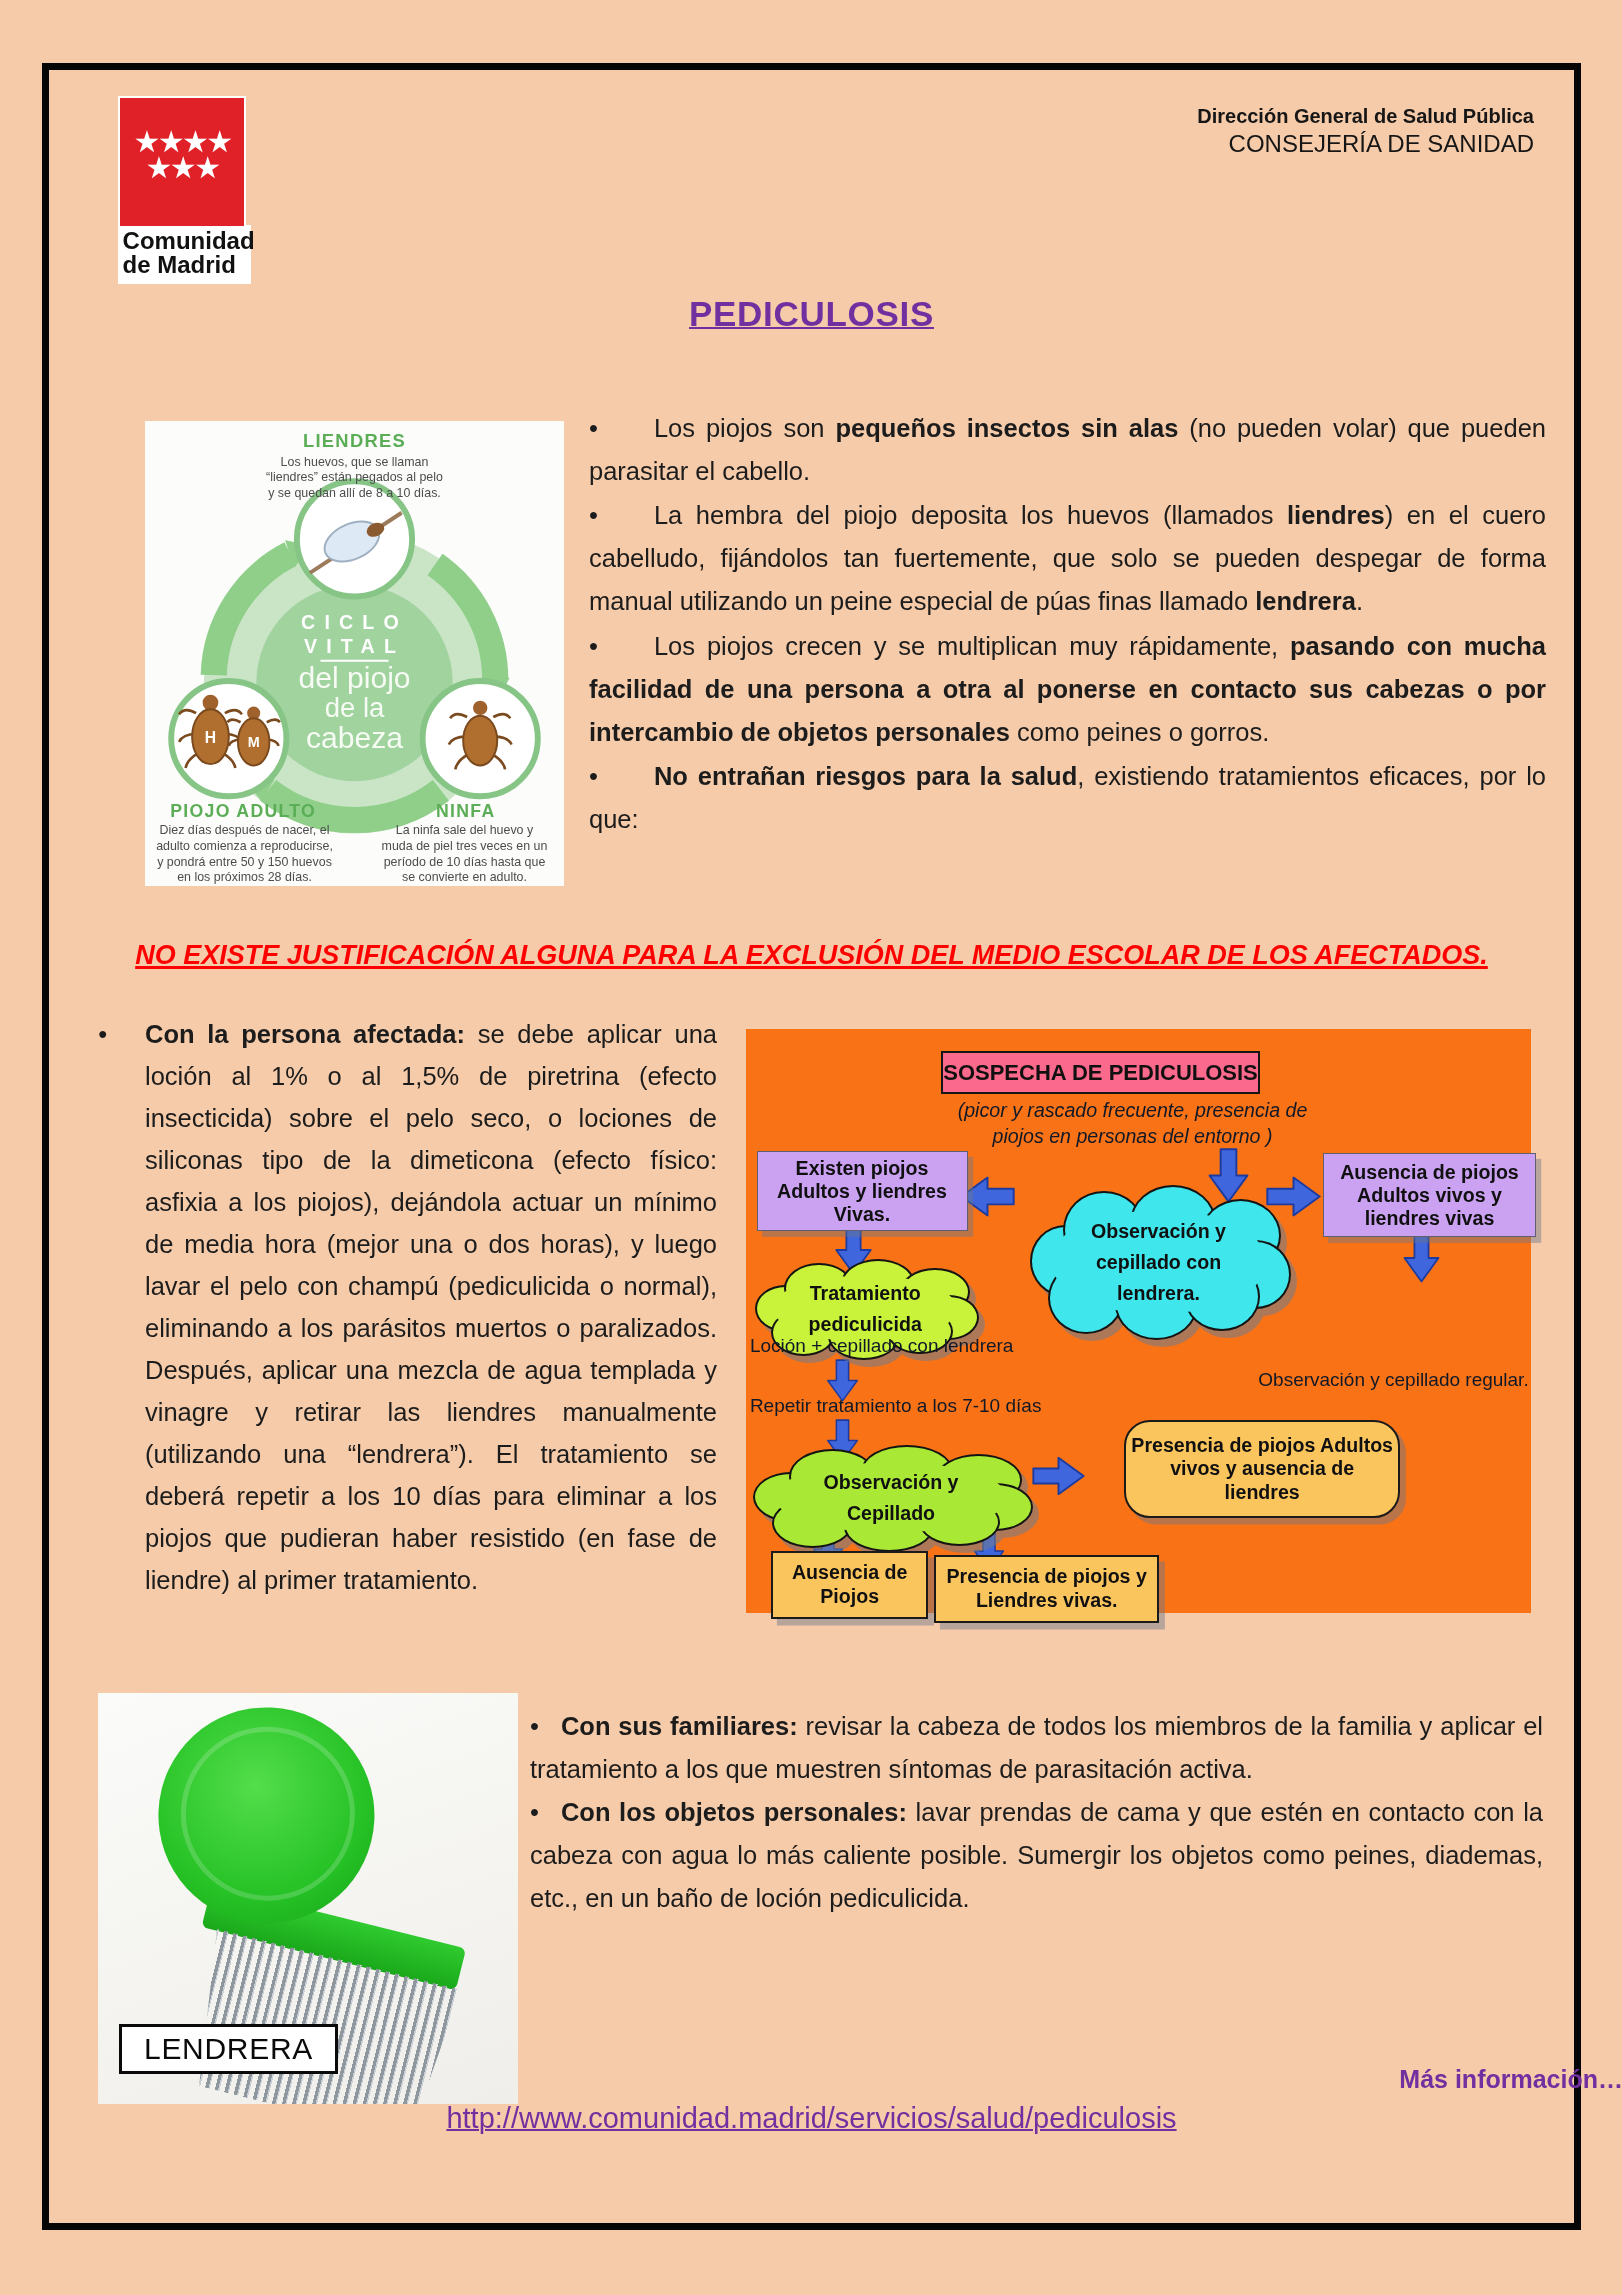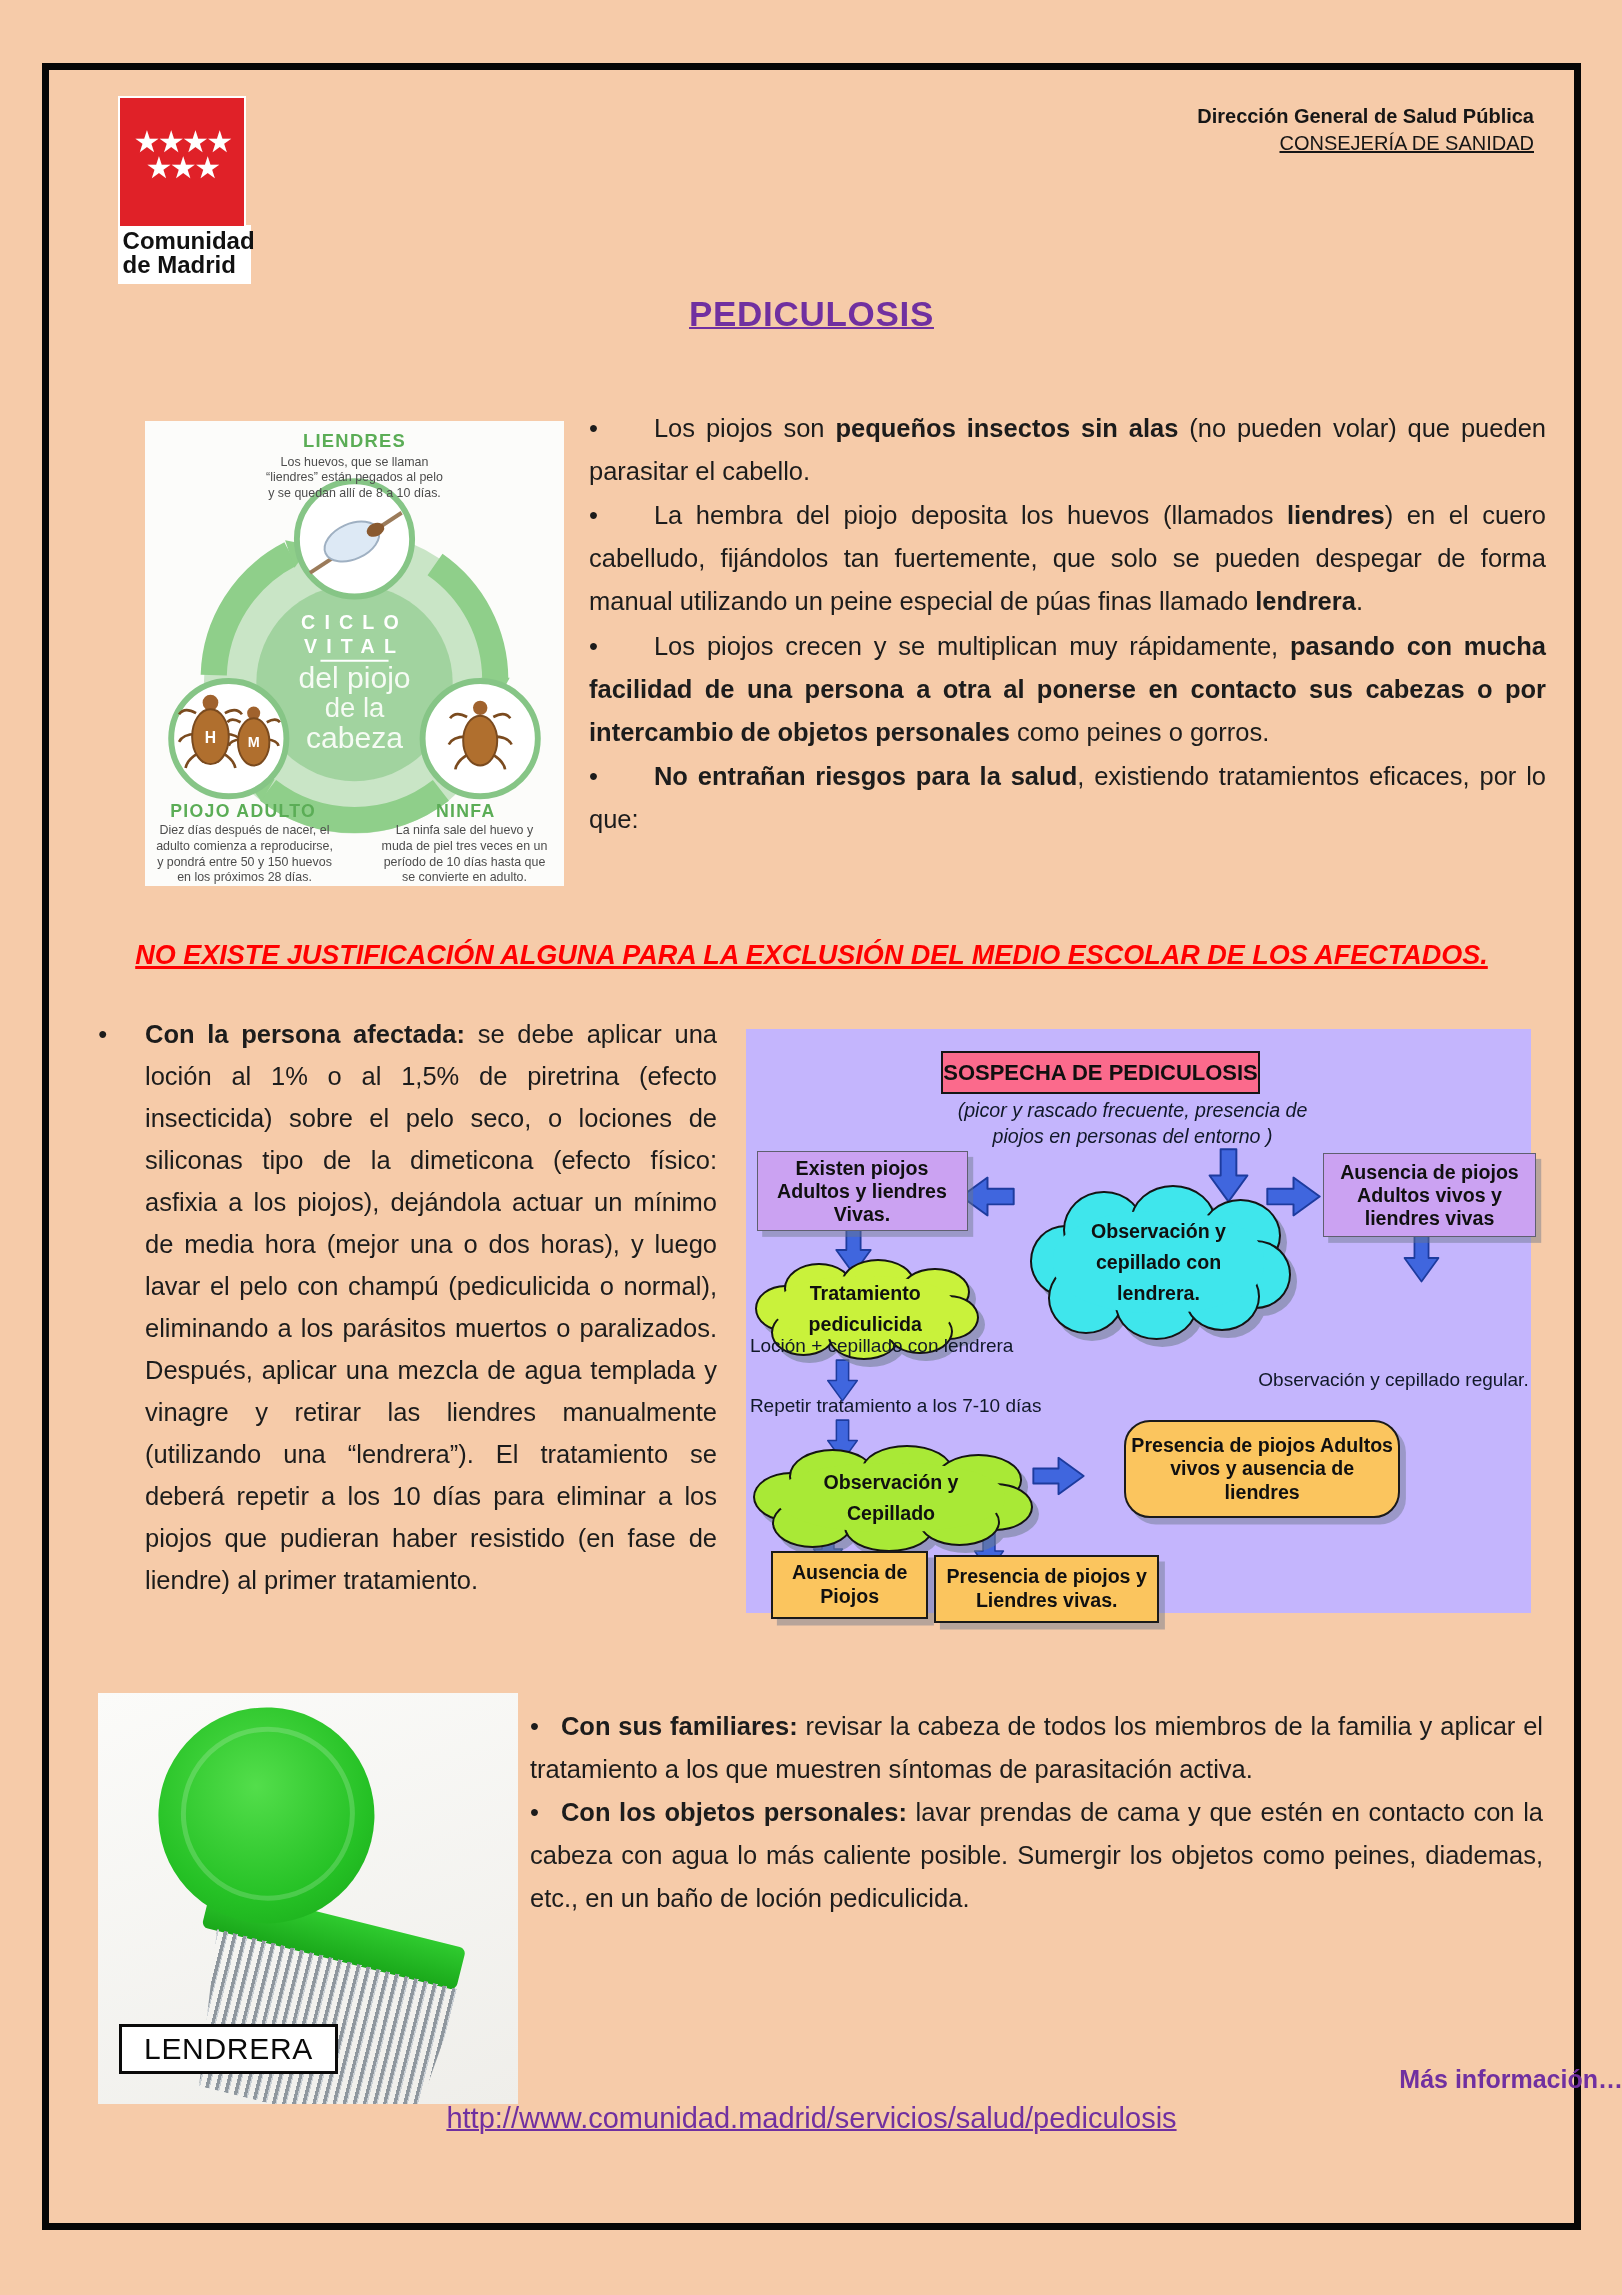--- a/index.html
+++ b/index.html
@@ -3,21 +3,21 @@
 <meta charset="utf-8">
 <style>
   html,body{margin:0;padding:0;}
   body{font-family:"Liberation Sans",sans-serif;background:#888;}
   .page{position:relative;width:1623px;height:2295px;background:#F6CBA9;overflow:hidden;margin:0 auto;}
   .frame{position:absolute;left:42px;top:63px;width:1525px;height:2153px;border:7.2px solid #060606;}
 
   
   .hdr{position:absolute;right:89px;top:103px;text-align:right;color:#161616;}
   .hdr .l1{font-weight:bold;font-size:20px;line-height:27px;}
-  .hdr .l2{font-size:20px;line-height:27px;text-decoration:underline;}
+  .hdr .l2{font-size:24px;line-height:27px;}
 
   
   .logo{position:absolute;left:118px;top:96px;width:130px;}
   .flag{position:relative;width:124px;height:128px;background:#E02128;border:2.6px solid #fff;}
   .flag .stars{position:absolute;left:0;width:100%;text-align:center;color:#fff;}
   .flag .r1{top:26px;font-size:30px;letter-spacing:-2.6px;}
   .flag .r2{top:52px;font-size:30px;letter-spacing:-2.6px;}
   .logo-text{background:#fff;width:124px;border:2.6px solid #fff;border-top:none;padding:3.9px 2.6px 5.2px 2.6px;margin-top:-2.6px;}
   .logo-text div{font-weight:bold;font-size:24px;line-height:24px;color:#111;}
 
@@ -41,21 +41,21 @@
   
   .exclusion{position:absolute;left:0;right:0;top:940px;text-align:center;}
   .exclusion span{color:#FF0000;font-size:27px;font-weight:bold;font-style:italic;text-decoration:underline;text-decoration-thickness:2.6px;}
 
   
   .affected{position:absolute;left:97px;top:1013px;width:620px;font-size:25.5px;line-height:42px;}
   .hang{position:relative;padding-left:48px;text-align:justify;color:#1c1c1c;}
   .hang .blt-abs{position:absolute;left:1.3px;top:0;}
 
   
-  .fc{position:absolute;left:746px;top:1029px;width:785px;height:584px;background:#c4b5fd;}
+  .fc{position:absolute;left:746px;top:1029px;width:785px;height:584px;background:#f97316;}
   .fc-box{position:absolute;display:flex;align-items:center;justify-content:center;text-align:center;font-weight:bold;color:#101010;}
   .fc-title{left:195px;top:22px;width:315px;height:39px;background:#FB6A8C;border:2px solid #151515;font-size:22px;}
   .fc-sub{position:absolute;left:190px;top:69px;width:393px;text-align:center;font-style:italic;font-size:19.6px;line-height:25.5px;color:#101828;}
   .p-box{background:#CBA2F2;border:1.3px solid #5f5f6f;font-size:19.6px;line-height:23px;padding:5.2px 6.5px;box-shadow:5.2px 5.9px 0 rgba(106,118,136,0.45);}
   .box-exist{left:10.5px;top:122px;width:196px;height:68px;}
   .box-absence{left:577px;top:124px;width:198px;height:72px;}
   .o-box{background:#FBC55E;border:2px solid #1a1a1a;font-size:19.6px;line-height:23.6px;padding:3.9px 5.2px;box-shadow:5.9px 6.5px 0 rgba(106,118,136,0.45);}
   .box-presence-no-nits{left:378px;top:391px;width:262px;height:86px;border-radius:26px;}
   .box-absence-lice{left:25px;top:522px;width:143px;height:56px;}
   .box-presence-live{left:188px;top:526px;width:211px;height:56px;}

